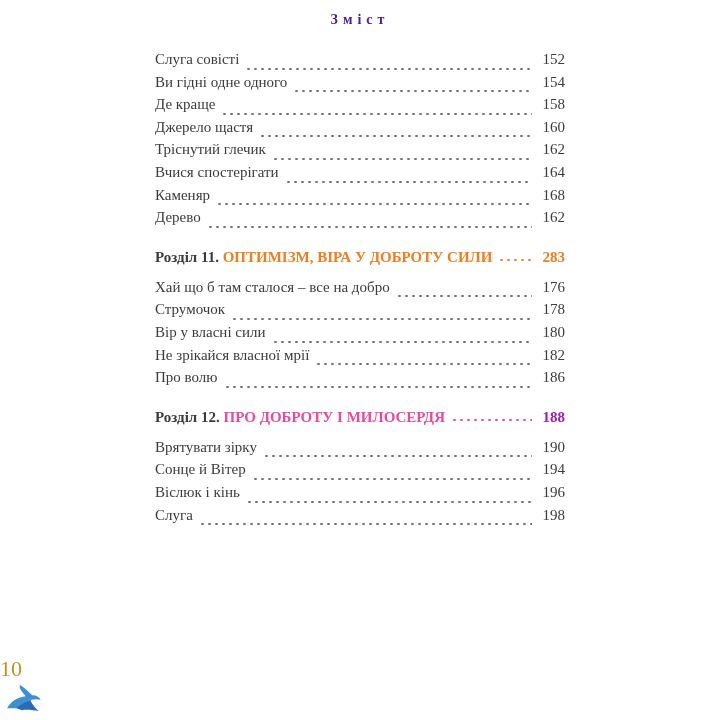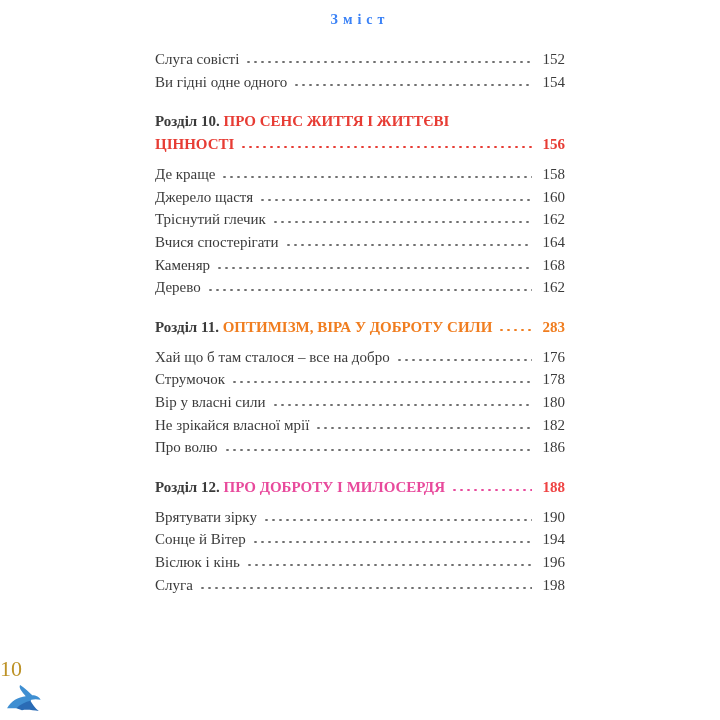--- a/index.html
+++ b/index.html
@@ -10,25 +10,25 @@
     color: #3b3b3b;
     position: relative;
     overflow: hidden;
   }
   .page-title {
     text-align: center;
     padding-top: 12px;
     font-size: 14px;
     font-weight: bold;
     letter-spacing: 5px;
-    color: #3b82f6;
+    color: #4c1d95;
   }
   .toc { width: 410px; margin: 20px auto 0; }
   .toc-row { display: flex; align-items: baseline; }
-  .entry-row { font-size: 15px; line-height: 22.6px; }
+  .entry-row { font-size: 15px; line-height: 22.6px; align-items: flex-end; }
   .chapter-row { font-weight: bold; font-size: 15px; line-height: 23px; }
   .chapter { margin: 17px 0 7px; }
   .prefix { color: #3b3b3b; }
   .ctitle { color: var(--chc, #3b3b3b); }
   .label { white-space: nowrap; }
   .leader {
     flex: 1;
     margin: 0 3px 0 6px;
     height: 4px;
     background-image: radial-gradient(circle, var(--dotc, #6f6f6f) 1px, transparent 1.4px);
@@ -61,30 +61,20 @@
           <span class="pagenum">152</span>
         </div>
         <div class="toc-row entry-row">
           <span class="label"><span class="etext">Ви гідні одне одного</span></span>
           <span class="leader"></span>
           <span class="pagenum">154</span>
         </div>
       </div>
     </div>
     <div class="toc-section">
-      <div class="chapter" style="--chc: #e73c34;">
-        <div class="toc-row chapter-row">
-          <span class="label"><span class="prefix">Розділ 10. </span><span class="ctitle">ПРО СЕНС ЖИТТЯ І ЖИТТЄВІ</span></span>
-        </div>
-        <div class="toc-row chapter-row">
-          <span class="label"><span class="ctitle">ЦІННОСТІ</span></span>
-          <span class="leader" style="--dotc: #e73c34;"></span>
-          <span class="pagenum" style="color: rgb(231, 60, 52);">156</span>
-        </div>
-      </div>
       <div class="entries">
         <div class="toc-row entry-row">
           <span class="label"><span class="etext">Де краще</span></span>
           <span class="leader"></span>
           <span class="pagenum">158</span>
         </div>
         <div class="toc-row entry-row">
           <span class="label"><span class="etext">Джерело щастя</span></span>
           <span class="leader"></span>
           <span class="pagenum">160</span>
@@ -145,21 +135,21 @@
           <span class="leader"></span>
           <span class="pagenum">186</span>
         </div>
       </div>
     </div>
     <div class="toc-section">
       <div class="chapter" style="--chc: #e84a9c;">
         <div class="toc-row chapter-row">
           <span class="label"><span class="prefix">Розділ 12. </span><span class="ctitle">ПРО ДОБРОТУ І МИЛОСЕРДЯ</span></span>
           <span class="leader" style="--dotc: #e84a9c;"></span>
-          <span class="pagenum" style="color: #ef4444;">188</span>
+          <span class="pagenum" style="color: #a21caf;">188</span>
         </div>
       </div>
       <div class="entries">
         <div class="toc-row entry-row">
           <span class="label"><span class="etext">Врятувати зірку</span></span>
           <span class="leader"></span>
           <span class="pagenum">190</span>
         </div>
         <div class="toc-row entry-row">
           <span class="label"><span class="etext">Сонце й Вітер</span></span>

